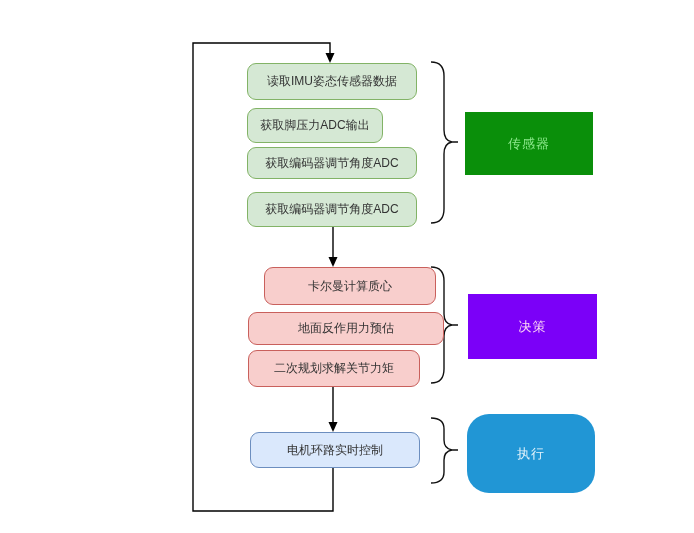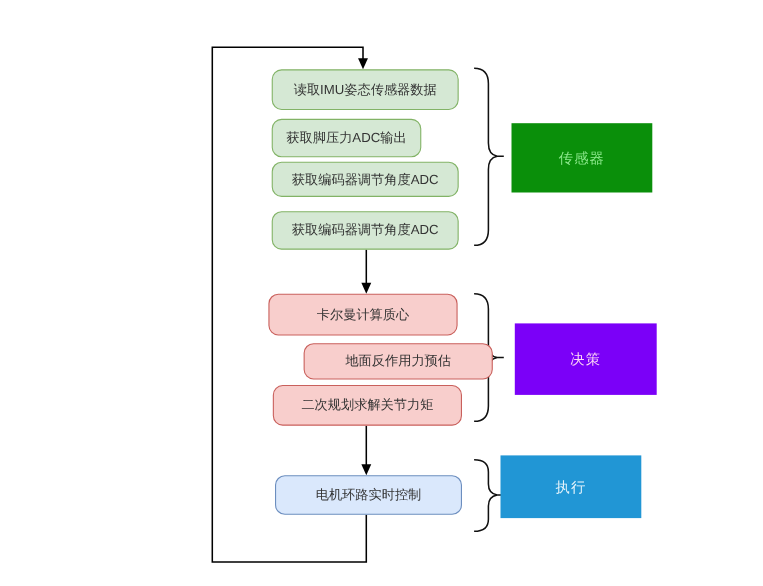--- a/index.html
+++ b/index.html
@@ -43,23 +43,23 @@
     <path d="M 431 62 C 440 62 444 67 444 76 L 444 130 C 444 137 446 141 452 142 C 446 143 444 147 444 154 L 444 209 C 444 218 440 223 431 223 M 452 142 L 458 142" fill="none" stroke="#111111" stroke-width="1.4"></path>
     <path d="M 431 267 C 440 267 444 272 444 281 L 444 314 C 444 320 446 324 452 325 C 446 326 444 330 444 336 L 444 369 C 444 378 440 383 431 383 M 452 325 L 458 325" fill="none" stroke="#111111" stroke-width="1.4"></path>
     <path d="M 431 418 C 440 418 444 422 444 429 L 444 440 C 444 445 446 449 452 450 C 446 451 444 455 444 460 L 444 472 C 444 479 440 483 431 483 M 452 450 L 458 450" fill="none" stroke="#111111" stroke-width="1.4"></path>
   </svg>
 
   <div class="step sensor" style="left:247px;top:63px;width:170px;height:37px;">读取IMU姿态传感器数据</div>
   <div class="step sensor" style="left:247px;top:108px;width:136px;height:35px;">获取脚压力ADC输出</div>
   <div class="step sensor" style="left:247px;top:147px;width:170px;height:32px;">获取编码器调节角度ADC</div>
   <div class="step sensor" style="left:247px;top:192px;width:170px;height:35px;">获取编码器调节角度ADC</div>
 
-  <div class="step decision" style="left:244px;top:267px;width:172px;height:38px;">卡尔曼计算质心</div>
-  <div class="step decision" style="left:248px;top:312px;width:172px;height:33px;margin-left:28px;">地面反作用力预估</div>
+  <div class="step decision" style="left:264px;top:267px;width:172px;height:38px;">卡尔曼计算质心</div>
+  <div class="step decision" style="left:248px;top:312px;width:196px;height:33px;">地面反作用力预估</div>
   <div class="step execute" style="left:250px;top:432px;width:170px;height:36px;">电机环路实时控制</div>
 
   <div class="step decision" style="left:248px;top:350px;width:172px;height:37px;">二次规划求解关节力矩</div>
 
   <div class="label-box sensor" style="left:465px;top:112px;width:128px;height:63px;">传感器</div>
   <div class="label-box decision" style="left:468px;top:294px;width:129px;height:65px;">决策</div>
-  <div class="label-box execute" style="left:455px;top:414px;width:128px;height:57px;">执行</div>
+  <div class="label-box execute" style="left:467px;top:414px;width:128px;height:79px;border-radius:22px;">执行</div>
 
 </div>
 
 </body></html>

